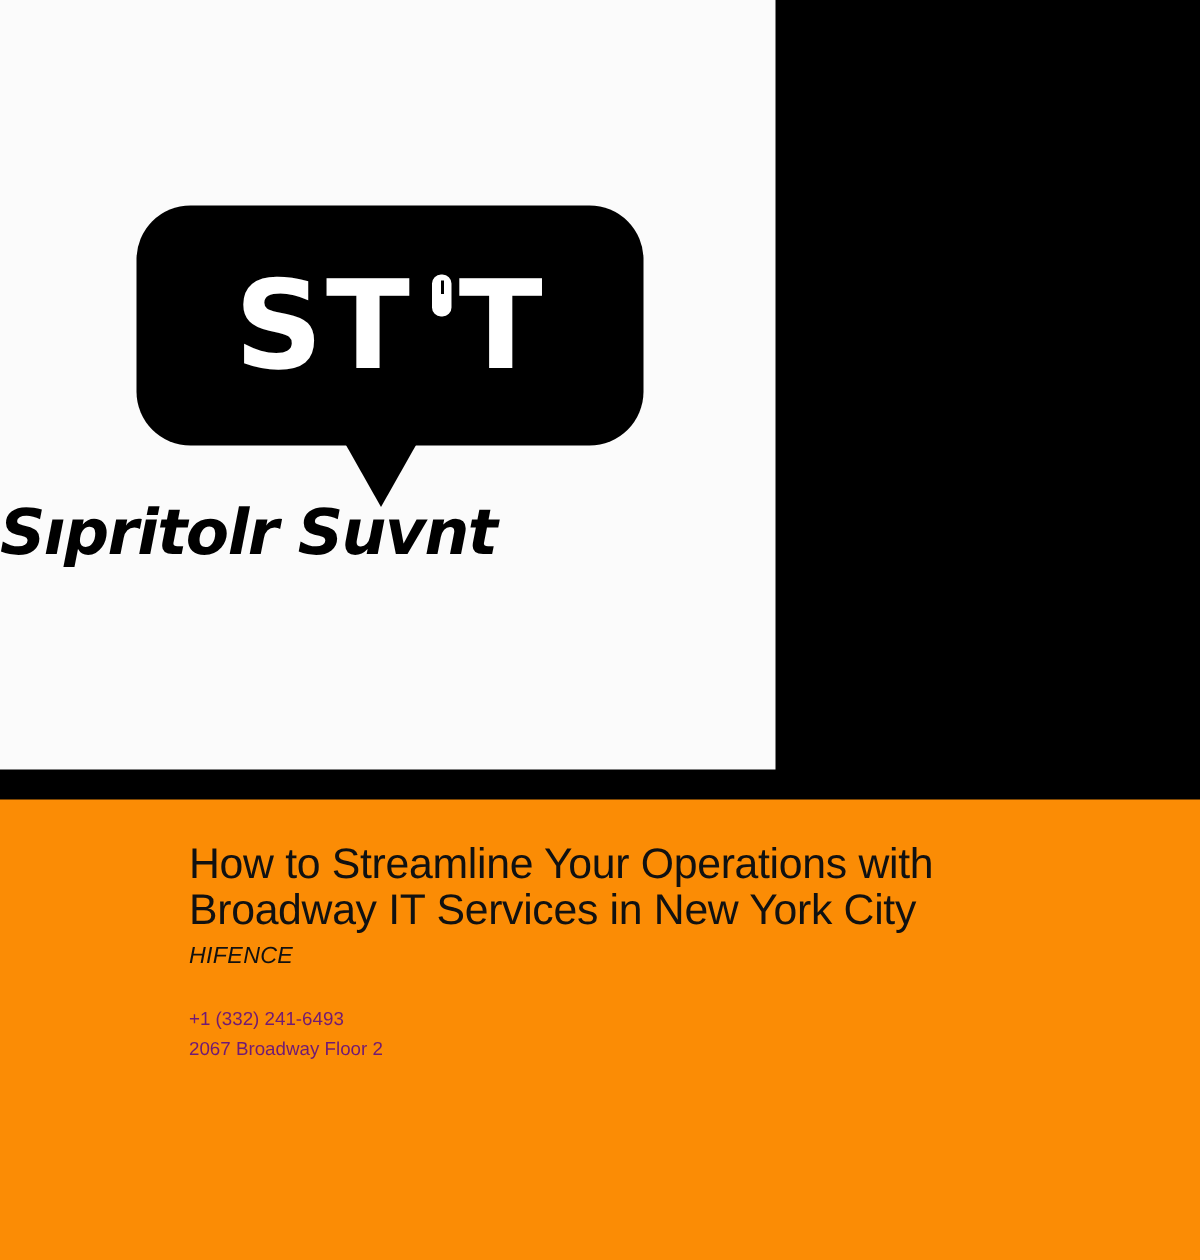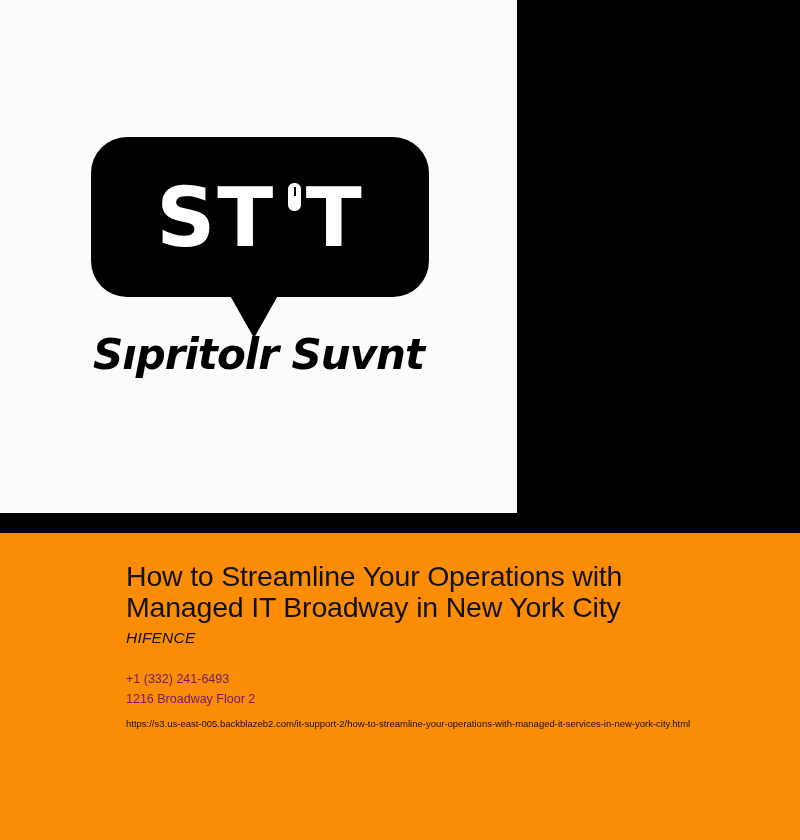--- a/index.html
+++ b/index.html
@@ -101,21 +101,20 @@
     margin-left: -1px;
     width: 2px;
     height: 9px;
     background: #000000;
   }
   .tagline {
     position: absolute;
     left: 0;
     top: 330px;
     width: 517px;
-    text-align: center;
     color: #000000;
     font-size: 42px;
     font-weight: bold;
     font-style: italic;
     font-family: "DejaVu Sans", sans-serif;
     letter-spacing: -1px;
   }
 
   
   .info {
@@ -177,23 +176,22 @@
         </div>
         <div class="bubble-tail"></div>
         <div class="mouse-glyph"></div>
         <div class="tagline">Sıpritolr Suvnt</div>
       </div>
     </div>
   </div>
 
   <div class="info">
     <div class="info-inner">
-      <h1 class="title">How to Streamline Your Operations with Managed IT Broadway in New York City</h1>
+      <h1 class="title">How to Streamline Your Operations with Broadway IT Services in New York City</h1>
       <div class="subtitle">HIFENCE</div>
       <div class="contact">
         <div class="contact-line">+1 (332) 241-6493</div>
-        <div class="contact-line">1216 Broadway Floor 2</div>
+        <div class="contact-line">2067 Broadway Floor 2</div>
       </div>
-      <div class="url">https://s3.us-east-005.backblazeb2.com/it-support-2/how-to-streamline-your-operations-with-managed-it-services-in-new-york-city.html</div>
     </div>
   </div>
 
 </div>
 
 </body></html>

